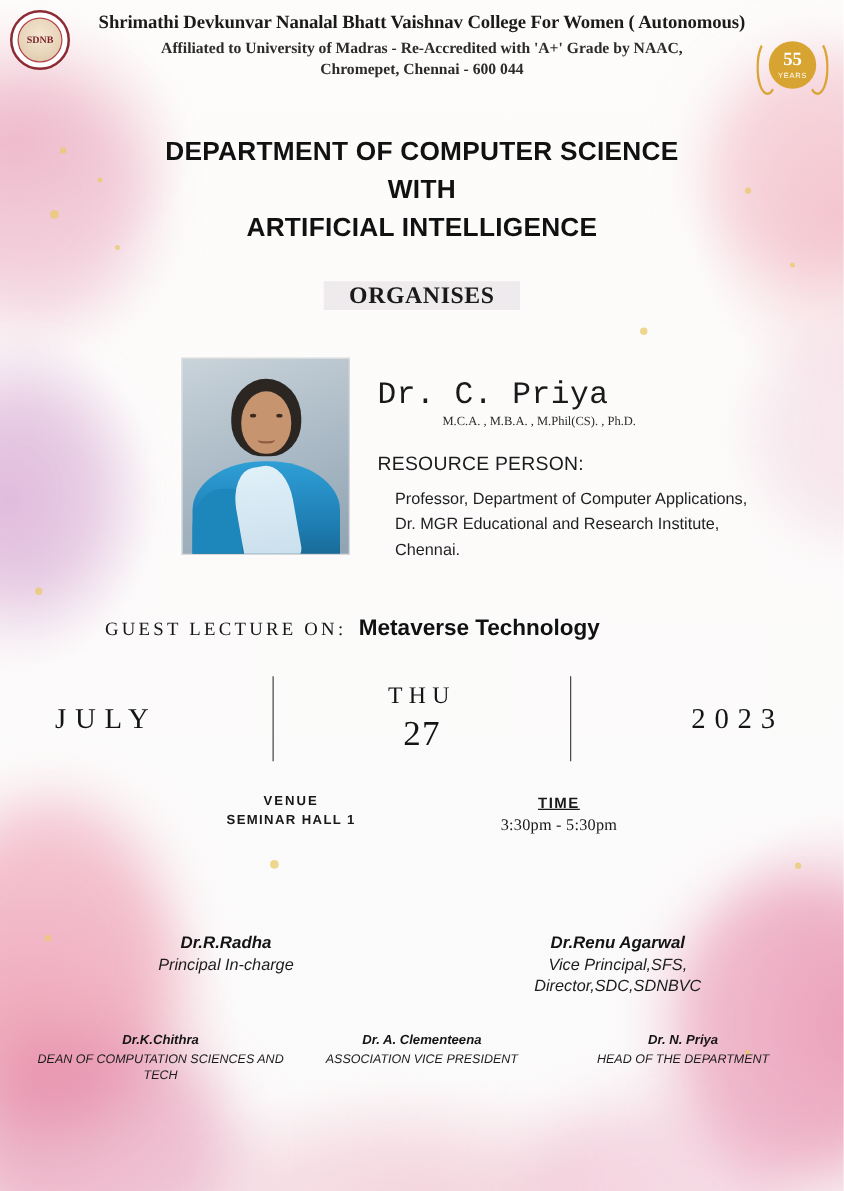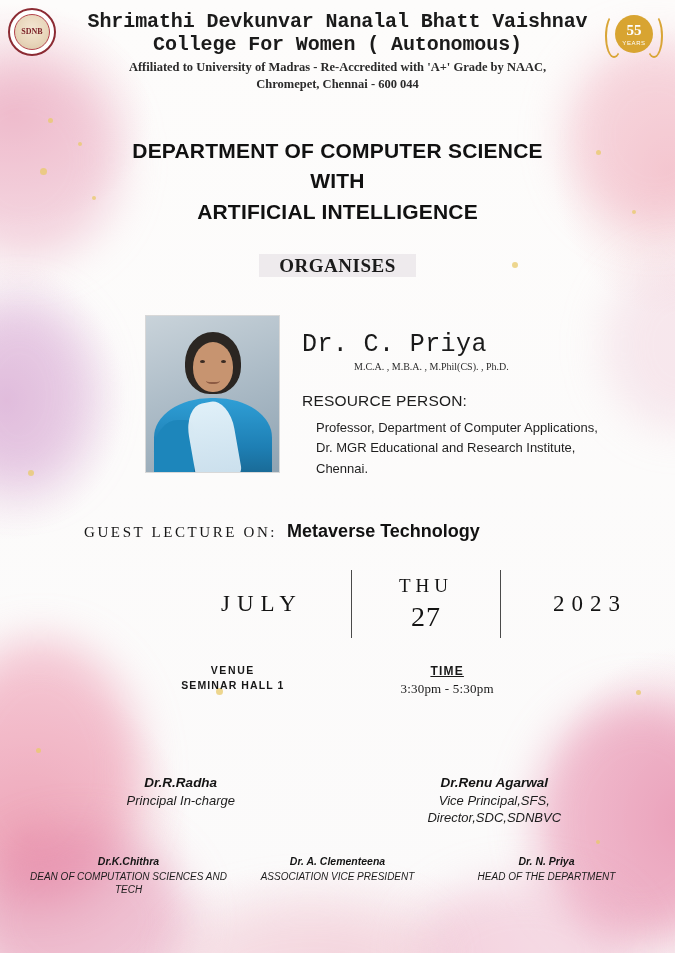--- a/index.html
+++ b/index.html
@@ -55,23 +55,23 @@
   }
 
   
   .header {
     position: relative;
     padding: 10px 70px 8px 70px;
     text-align: center;
     z-index: 4;
   }
   .header .line1 {
-    font-family: Liberation Mono, monospace;
-    font-weight: bold;
-    font-size: 20px;
+    font-family: Liberation Serif, serif;
+    font-weight: bold;
+    font-size: 15px;
     color: #1b1b1b;
     letter-spacing: -0.1px;
   }
   .header .line2,
   .header .line3 {
     font-family: "Liberation Serif", serif;
     font-weight: bold;
     font-size: 12.5px;
     color: #2b2b2b;
     margin-top: 4px;
@@ -109,21 +109,21 @@
     font-family: "Liberation Serif", serif;
     font-size: 8px;
     color: #7c2228;
     font-weight: bold;
     line-height: 1;
   }
 
   .years-badge {
     position: absolute;
     right: 10px;
-    top: 6px;
+    top: 24px;
     width: 62px;
     height: 56px;
     z-index: 6;
     display: flex;
     align-items: center;
     justify-content: center;
   }
   .years-badge .wreath-l,
   .years-badge .wreath-r {
     position: absolute;
@@ -325,21 +325,21 @@
     color: #111111;
   }
 
   
   .daterow {
     position: relative;
     z-index: 4;
     margin-top: 28px;
     display: flex;
     align-items: center;
-    justify-content: flex-end;
+    justify-content: space-between;
     gap: 4px;
   }
   .daterow .cell {
     text-align: center;
     font-family: "Liberation Serif", serif;
     color: #141414;
   }
   .daterow .month {
     width: 170px;
     font-size: 23px;

